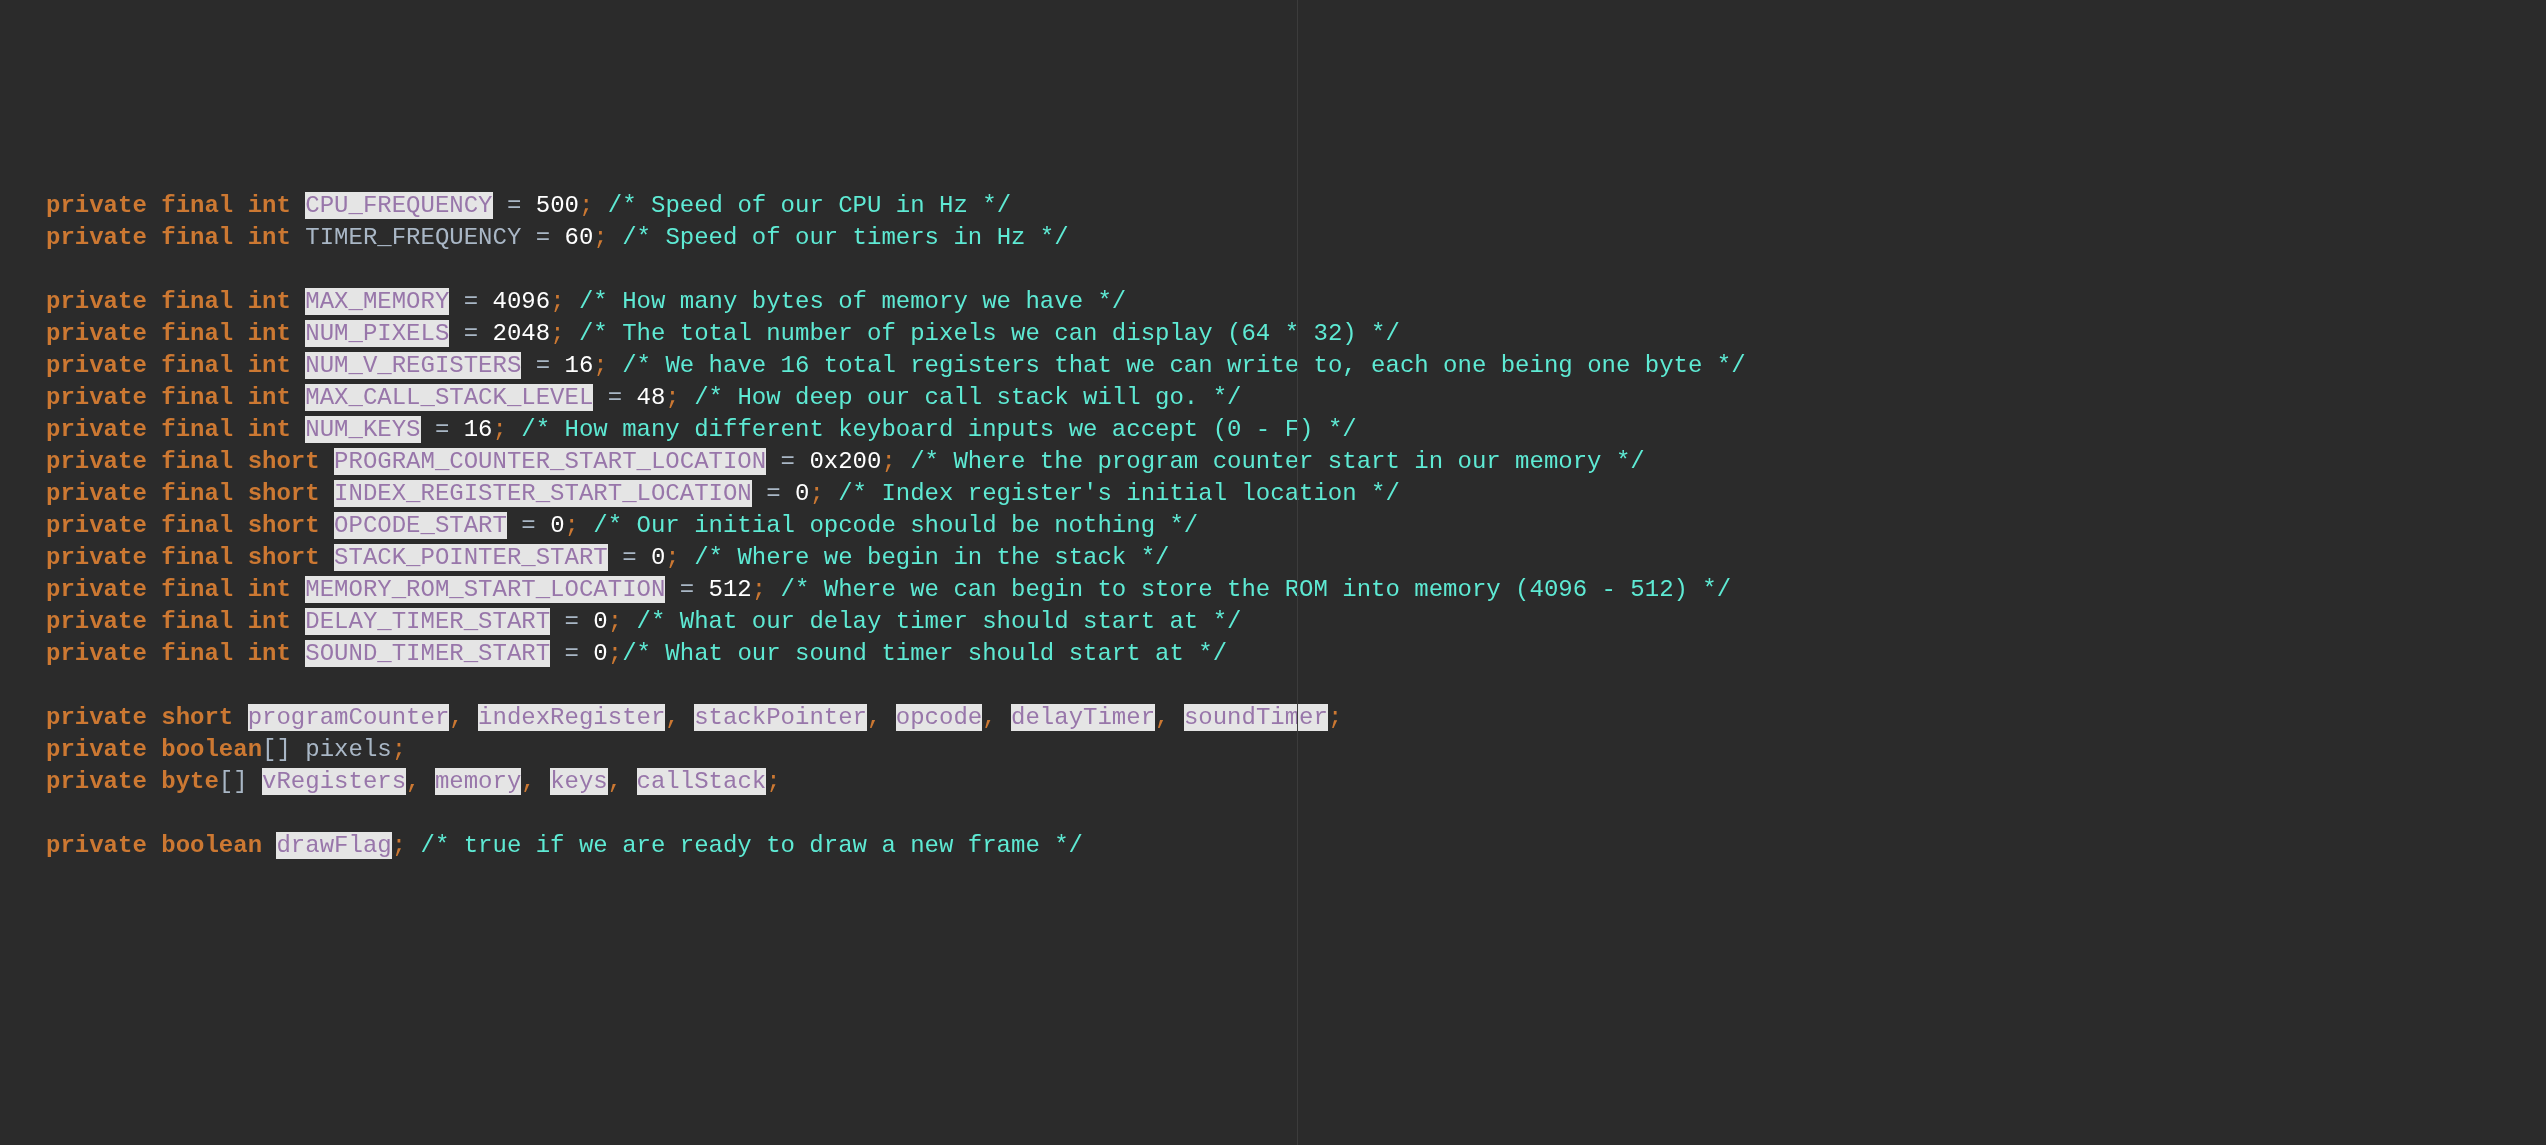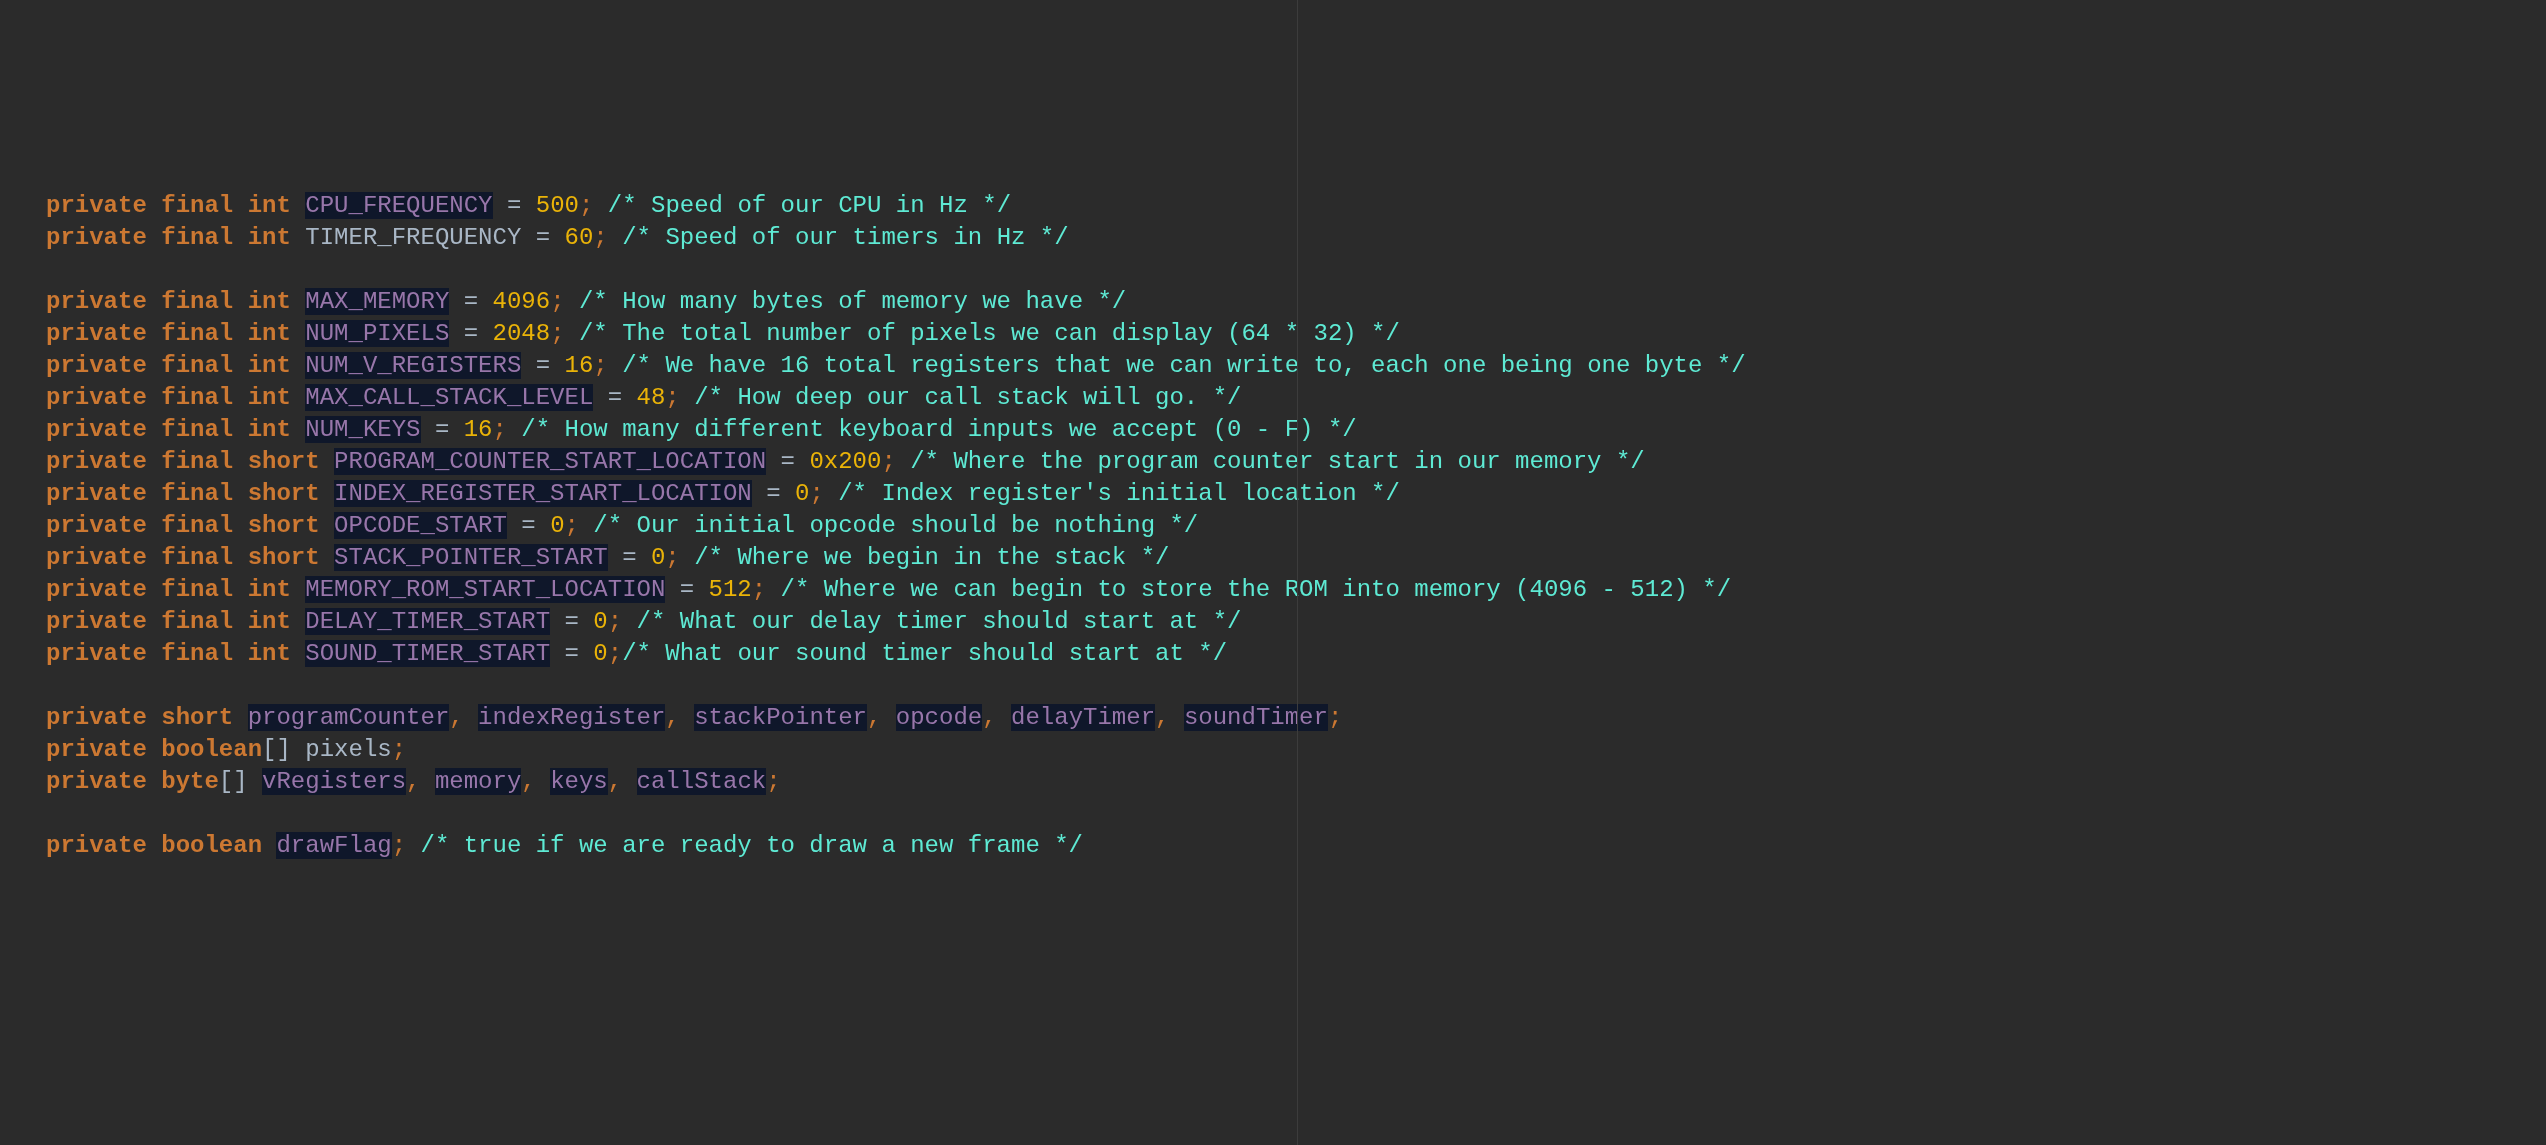--- a/index.html
+++ b/index.html
@@ -15,26 +15,26 @@
   }
   .ruler {
     position: absolute;
     top: 0;
     bottom: 0;
     left: 1297px;
     width: 1px;
     background: #3c3c3c;
   }
   .kw { color: #cc7832; font-weight: bold; }
-  .num { color: #eab308; margin-top: 36px; }
+  .num { color: #ffffff; margin-top: 36px; }
   .cmt { color: #5eead4; }
   .ident { color: #a9b7c6; }
   .punct { color: #cc7832; }
   .op { color: #a9b7c6; }
-  .hlfield { background: #0f172a; color: #9876aa; }
+  .hlfield { background: #e5e5e5; color: #9876aa; }
   .line { display: block; }
 </style>
 </head>
 <body>
 
 
 
 <div class="ruler"></div>
 <div id="code-root"><span class="line"><span class="kw">private</span><span> </span><span class="kw">final</span><span> </span><span class="kw">int</span><span> </span><span class="hlfield">CPU_FREQUENCY</span><span> </span><span class="op">=</span><span> </span><span class="num">500</span><span class="punct">;</span><span> </span><span class="cmt">/* Speed of our CPU in Hz */</span></span><span class="line"><span class="kw">private</span><span> </span><span class="kw">final</span><span> </span><span class="kw">int</span><span> </span><span class="ident">TIMER_FREQUENCY</span><span> </span><span class="op">=</span><span> </span><span class="num">60</span><span class="punct">;</span><span> </span><span class="cmt">/* Speed of our timers in Hz */</span></span><span class="line">&nbsp;</span><span class="line"><span class="kw">private</span><span> </span><span class="kw">final</span><span> </span><span class="kw">int</span><span> </span><span class="hlfield">MAX_MEMORY</span><span> </span><span class="op">=</span><span> </span><span class="num">4096</span><span class="punct">;</span><span> </span><span class="cmt">/* How many bytes of memory we have */</span></span><span class="line"><span class="kw">private</span><span> </span><span class="kw">final</span><span> </span><span class="kw">int</span><span> </span><span class="hlfield">NUM_PIXELS</span><span> </span><span class="op">=</span><span> </span><span class="num">2048</span><span class="punct">;</span><span> </span><span class="cmt">/* The total number of pixels we can display (64 * 32) */</span></span><span class="line"><span class="kw">private</span><span> </span><span class="kw">final</span><span> </span><span class="kw">int</span><span> </span><span class="hlfield">NUM_V_REGISTERS</span><span> </span><span class="op">=</span><span> </span><span class="num">16</span><span class="punct">;</span><span> </span><span class="cmt">/* We have 16 total registers that we can write to, each one being one byte */</span></span><span class="line"><span class="kw">private</span><span> </span><span class="kw">final</span><span> </span><span class="kw">int</span><span> </span><span class="hlfield">MAX_CALL_STACK_LEVEL</span><span> </span><span class="op">=</span><span> </span><span class="num">48</span><span class="punct">;</span><span> </span><span class="cmt">/* How deep our call stack will go. */</span></span><span class="line"><span class="kw">private</span><span> </span><span class="kw">final</span><span> </span><span class="kw">int</span><span> </span><span class="hlfield">NUM_KEYS</span><span> </span><span class="op">=</span><span> </span><span class="num">16</span><span class="punct">;</span><span> </span><span class="cmt">/* How many different keyboard inputs we accept (0 - F) */</span></span><span class="line"><span class="kw">private</span><span> </span><span class="kw">final</span><span> </span><span class="kw">short</span><span> </span><span class="hlfield">PROGRAM_COUNTER_START_LOCATION</span><span> </span><span class="op">=</span><span> </span><span class="num">0x200</span><span class="punct">;</span><span> </span><span class="cmt">/* Where the program counter start in our memory */</span></span><span class="line"><span class="kw">private</span><span> </span><span class="kw">final</span><span> </span><span class="kw">short</span><span> </span><span class="hlfield">INDEX_REGISTER_START_LOCATION</span><span> </span><span class="op">=</span><span> </span><span class="num">0</span><span class="punct">;</span><span> </span><span class="cmt">/* Index register's initial location */</span></span><span class="line"><span class="kw">private</span><span> </span><span class="kw">final</span><span> </span><span class="kw">short</span><span> </span><span class="hlfield">OPCODE_START</span><span> </span><span class="op">=</span><span> </span><span class="num">0</span><span class="punct">;</span><span> </span><span class="cmt">/* Our initial opcode should be nothing */</span></span><span class="line"><span class="kw">private</span><span> </span><span class="kw">final</span><span> </span><span class="kw">short</span><span> </span><span class="hlfield">STACK_POINTER_START</span><span> </span><span class="op">=</span><span> </span><span class="num">0</span><span class="punct">;</span><span> </span><span class="cmt">/* Where we begin in the stack */</span></span><span class="line"><span class="kw">private</span><span> </span><span class="kw">final</span><span> </span><span class="kw">int</span><span> </span><span class="hlfield">MEMORY_ROM_START_LOCATION</span><span> </span><span class="op">=</span><span> </span><span class="num">512</span><span class="punct">;</span><span> </span><span class="cmt">/* Where we can begin to store the ROM into memory (4096 - 512) */</span></span><span class="line"><span class="kw">private</span><span> </span><span class="kw">final</span><span> </span><span class="kw">int</span><span> </span><span class="hlfield">DELAY_TIMER_START</span><span> </span><span class="op">=</span><span> </span><span class="num">0</span><span class="punct">;</span><span> </span><span class="cmt">/* What our delay timer should start at */</span></span><span class="line"><span class="kw">private</span><span> </span><span class="kw">final</span><span> </span><span class="kw">int</span><span> </span><span class="hlfield">SOUND_TIMER_START</span><span> </span><span class="op">=</span><span> </span><span class="num">0</span><span class="punct">;</span><span class="cmt">/* What our sound timer should start at */</span></span><span class="line">&nbsp;</span><span class="line"><span class="kw">private</span><span> </span><span class="kw">short</span><span> </span><span class="hlfield">programCounter</span><span class="punct">,</span><span> </span><span class="hlfield">indexRegister</span><span class="punct">,</span><span> </span><span class="hlfield">stackPointer</span><span class="punct">,</span><span> </span><span class="hlfield">opcode</span><span class="punct">,</span><span> </span><span class="hlfield">delayTimer</span><span class="punct">,</span><span> </span><span class="hlfield">soundTimer</span><span class="punct">;</span></span><span class="line"><span class="kw">private</span><span> </span><span class="kw">boolean</span><span class="ident">[]</span><span> </span><span class="ident">pixels</span><span class="punct">;</span></span><span class="line"><span class="kw">private</span><span> </span><span class="kw">byte</span><span class="ident">[]</span><span> </span><span class="hlfield">vRegisters</span><span class="punct">,</span><span> </span><span class="hlfield">memory</span><span class="punct">,</span><span> </span><span class="hlfield">keys</span><span class="punct">,</span><span> </span><span class="hlfield">callStack</span><span class="punct">;</span></span><span class="line">&nbsp;</span><span class="line"><span class="kw">private</span><span> </span><span class="kw">boolean</span><span> </span><span class="hlfield">drawFlag</span><span class="punct">;</span><span> </span><span class="cmt">/* true if we are ready to draw a new frame */</span></span></div>
 

